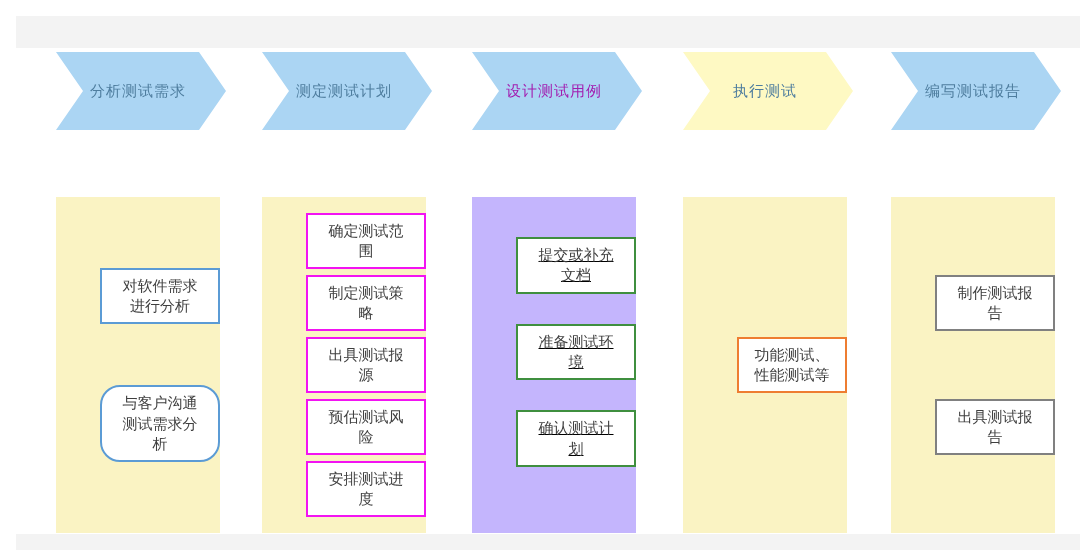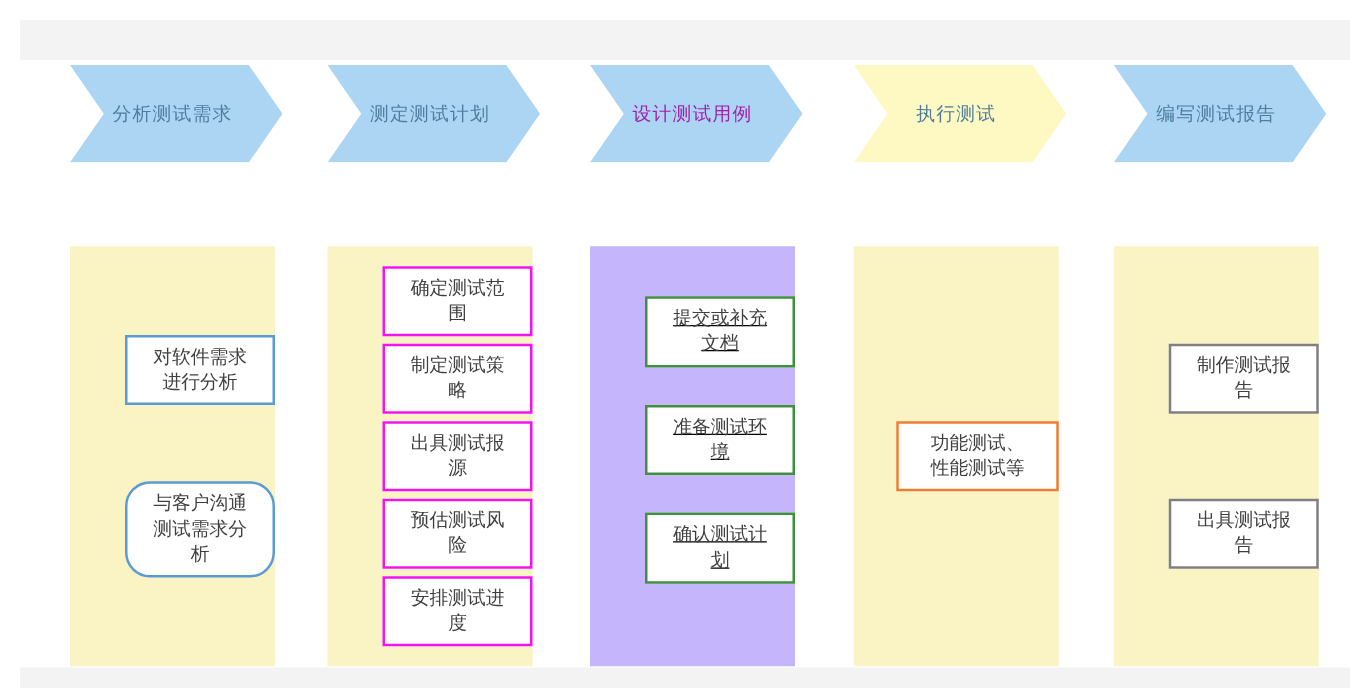--- a/index.html
+++ b/index.html
@@ -57,21 +57,21 @@
     background: #ffffff;
     border: 2px solid #888;
     width: 120px;
     padding: 6px 4px;
     text-align: center;
     font-size: 15px;
     line-height: 1.35;
     color: #3f3f3f;
     white-space: pre-line;
   }
-  .col-4 .item { width: 130px; }
+  .col-4 .item { width: 110px; }
 </style>
 </head>
 <body>
 
 <div class="strip top"></div>
 <div class="strip bottom"></div>
 
 <div class="col col-1">
   <div class="arrow" style="background: rgb(171, 213, 243); color: rgb(78, 125, 158);">
     <span class="arrow-label">分析测试需求</span>

